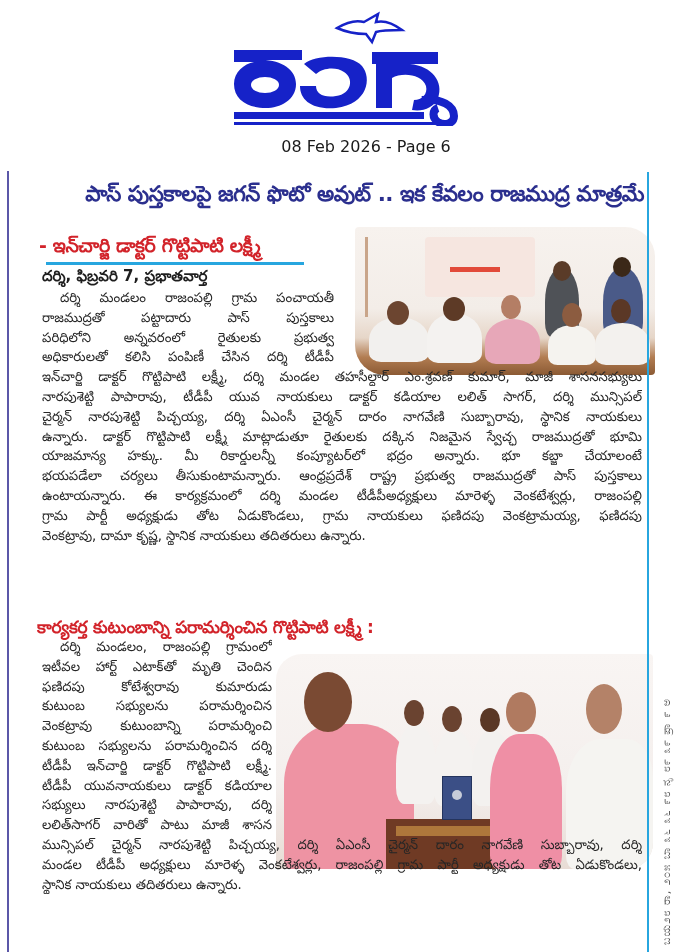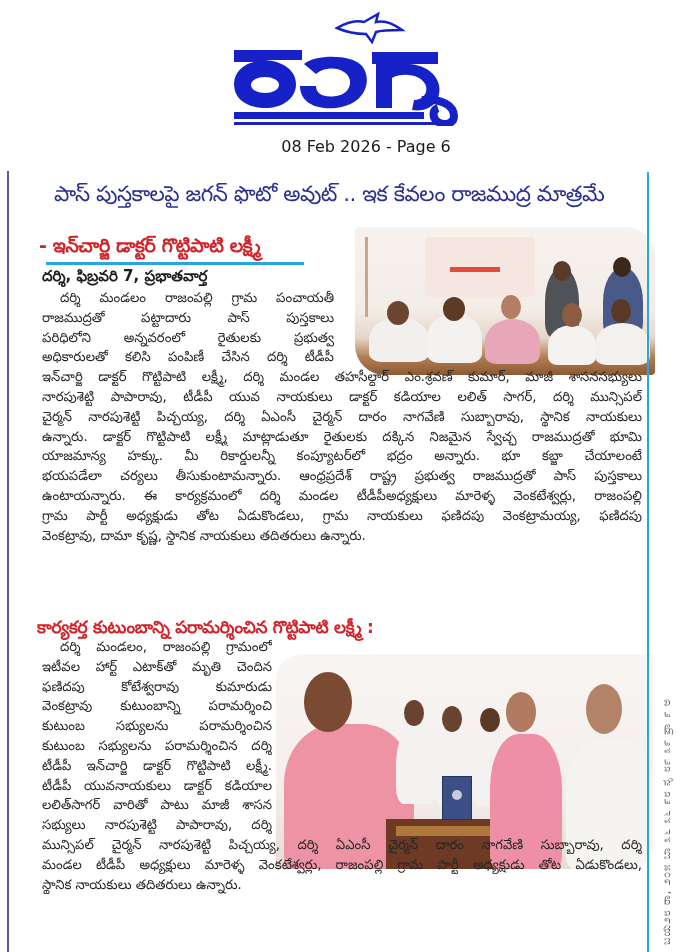--- a/index.html
+++ b/index.html
@@ -9,22 +9,22 @@
   .masthead { position: absolute; left: 0; top: 0; width: 689px; height: 165px; }
   .logo { position: absolute; left: 232px; top: 8px; width: 230px; height: 118px; }
   .dateline { position: absolute; left: 0; top: 137px; width: 689px; text-align: center;
               font-family: "DejaVu Sans", sans-serif; font-size: 16px; color: #1b1b1b; padding-left: 43px; }
 
   .article { position: absolute; left: 7px; top: 171px; width: 636px; height: 781px;
              border-left: 2px solid #5b57a8; }
   .right-rule { position: absolute; left: 647px; top: 172px; width: 2px; height: 780px; background: #27a6df; }
 
   .headline { position: absolute; left: 45px; top: 10px; width: 590px;
-              font-family: "DejaVu Sans", sans-serif; font-size: 21.5px; font-weight: normal;
-              color: #2b2f8e; letter-spacing: -0.5px; white-space: nowrap; }
+              font-family: "DejaVu Sans", sans-serif; font-size: 21.5px; font-weight: bold;
+              color: #2b2f8e; letter-spacing: -0.5px; white-space: nowrap; text-align: right; }
   .subhead { position: absolute; left: 30px; top: 55px;
              font-family: "DejaVu Sans", sans-serif; font-size: 19px; font-weight: bold;
              color: #d2232a; letter-spacing: -0.4px; white-space: nowrap; margin-top: 8px; }
   .subhead-rule { position: absolute; left: 37px; top: 91px; width: 258px; height: 3px; background: #27a6df; }
 
   .dateline-story { position: absolute; left: 33px; top: 96px; font-size: 15px; font-weight: bold; color: #1e1e1e; white-space: nowrap; }
 
   .para { position: absolute; font-family: "DejaVu Sans", sans-serif; font-size: 13.2px;
           line-height: 19.8px; color: #262626; text-align: justify; text-align-last: justify; }
   .para .line { display: block; white-space: nowrap; overflow: hidden; text-align: justify; text-align-last: justify; }
@@ -139,27 +139,27 @@
     <div style="position:absolute;left:176px;top:136px;width:10px;height:10px;border-radius:50%;background:#c7ccd8;"></div>
 
     <div class="fig" style="left:290px;top:85px;width:87px;height:130px;background:#f5f4f1;border-radius:40% 30% 10% 10%;"></div>
     <div class="head" style="left:310px;top:30px;width:36px;height:50px;background:#b48268;"></div>
   </div>
 
   <div class="para" style="left:33px;top:466px;width:600px;">
     <span class="line" style="width:230px;padding-left:18px;">దర్శి మండలం, రాజంపల్లి గ్రామంలో</span>
     <span class="line" style="width:230px;">ఇటీవల హార్ట్ ఎటాక్‌తో మృతి చెందిన</span>
     <span class="line" style="width:230px;">ఫణిదపు కోటేశ్వరావు కుమారుడు</span>
+    <span class="line" style="width:230px;">కుటుంబ సభ్యులను పరామర్శించిన</span>
     <span class="line" style="width:230px;">వెంకట్రావు కుటుంబాన్ని పరామర్శించి</span>
-    <span class="line" style="width:230px;">కుటుంబ సభ్యులను పరామర్శించిన</span>
     <span class="line" style="width:230px;">కుటుంబ సభ్యులను పరామర్శించిన దర్శి</span>
     <span class="line" style="width:230px;">టీడీపీ ఇన్‌చార్జి డాక్టర్ గొట్టిపాటి లక్ష్మీ.</span>
     <span class="line" style="width:230px;">టీడీపీ యువనాయకులు డాక్టర్ కడియాల</span>
+    <span class="line" style="width:230px;">సభ్యులు నారపుశెట్టి పాపారావు, దర్శి</span>
     <span class="line" style="width:230px;">లలిత్‌సాగర్ వారితో పాటు మాజీ శాసన</span>
-    <span class="line" style="width:230px;">సభ్యులు నారపుశెట్టి పాపారావు, దర్శి</span>
     <span class="line" style="width:600px;">మున్సిపల్ చైర్మన్ నారపుశెట్టి పిచ్చయ్య, దర్శి ఏఎంసీ చైర్మన్ దారం నాగవేణి సుబ్బారావు, దర్శి</span>
     <span class="line" style="width:600px;">మండల టీడీపీ అధ్యక్షులు మారెళ్ళ వెంకటేశ్వర్లు, రాజంపల్లి గ్రామ పార్టీ అధ్యక్షుడు తోట ఏడుకొండలు,</span>
     <span class="line" style="width:600px;text-align:left;text-align-last:left;">స్థానిక నాయకులు తదితరులు ఉన్నారు.</span>
   </div>
 </div>
 
 <div class="right-rule"></div>
 <div class="side-strip">ಬಯ೨೮ ರಾ, ೨೦೫ ಬಾ ೩೬ ೩೬ ೯೮ ನೃ ೮೯ ೩೯ ಪ್ರಾ ೯ ಅ</div>
 
 </body></html>

